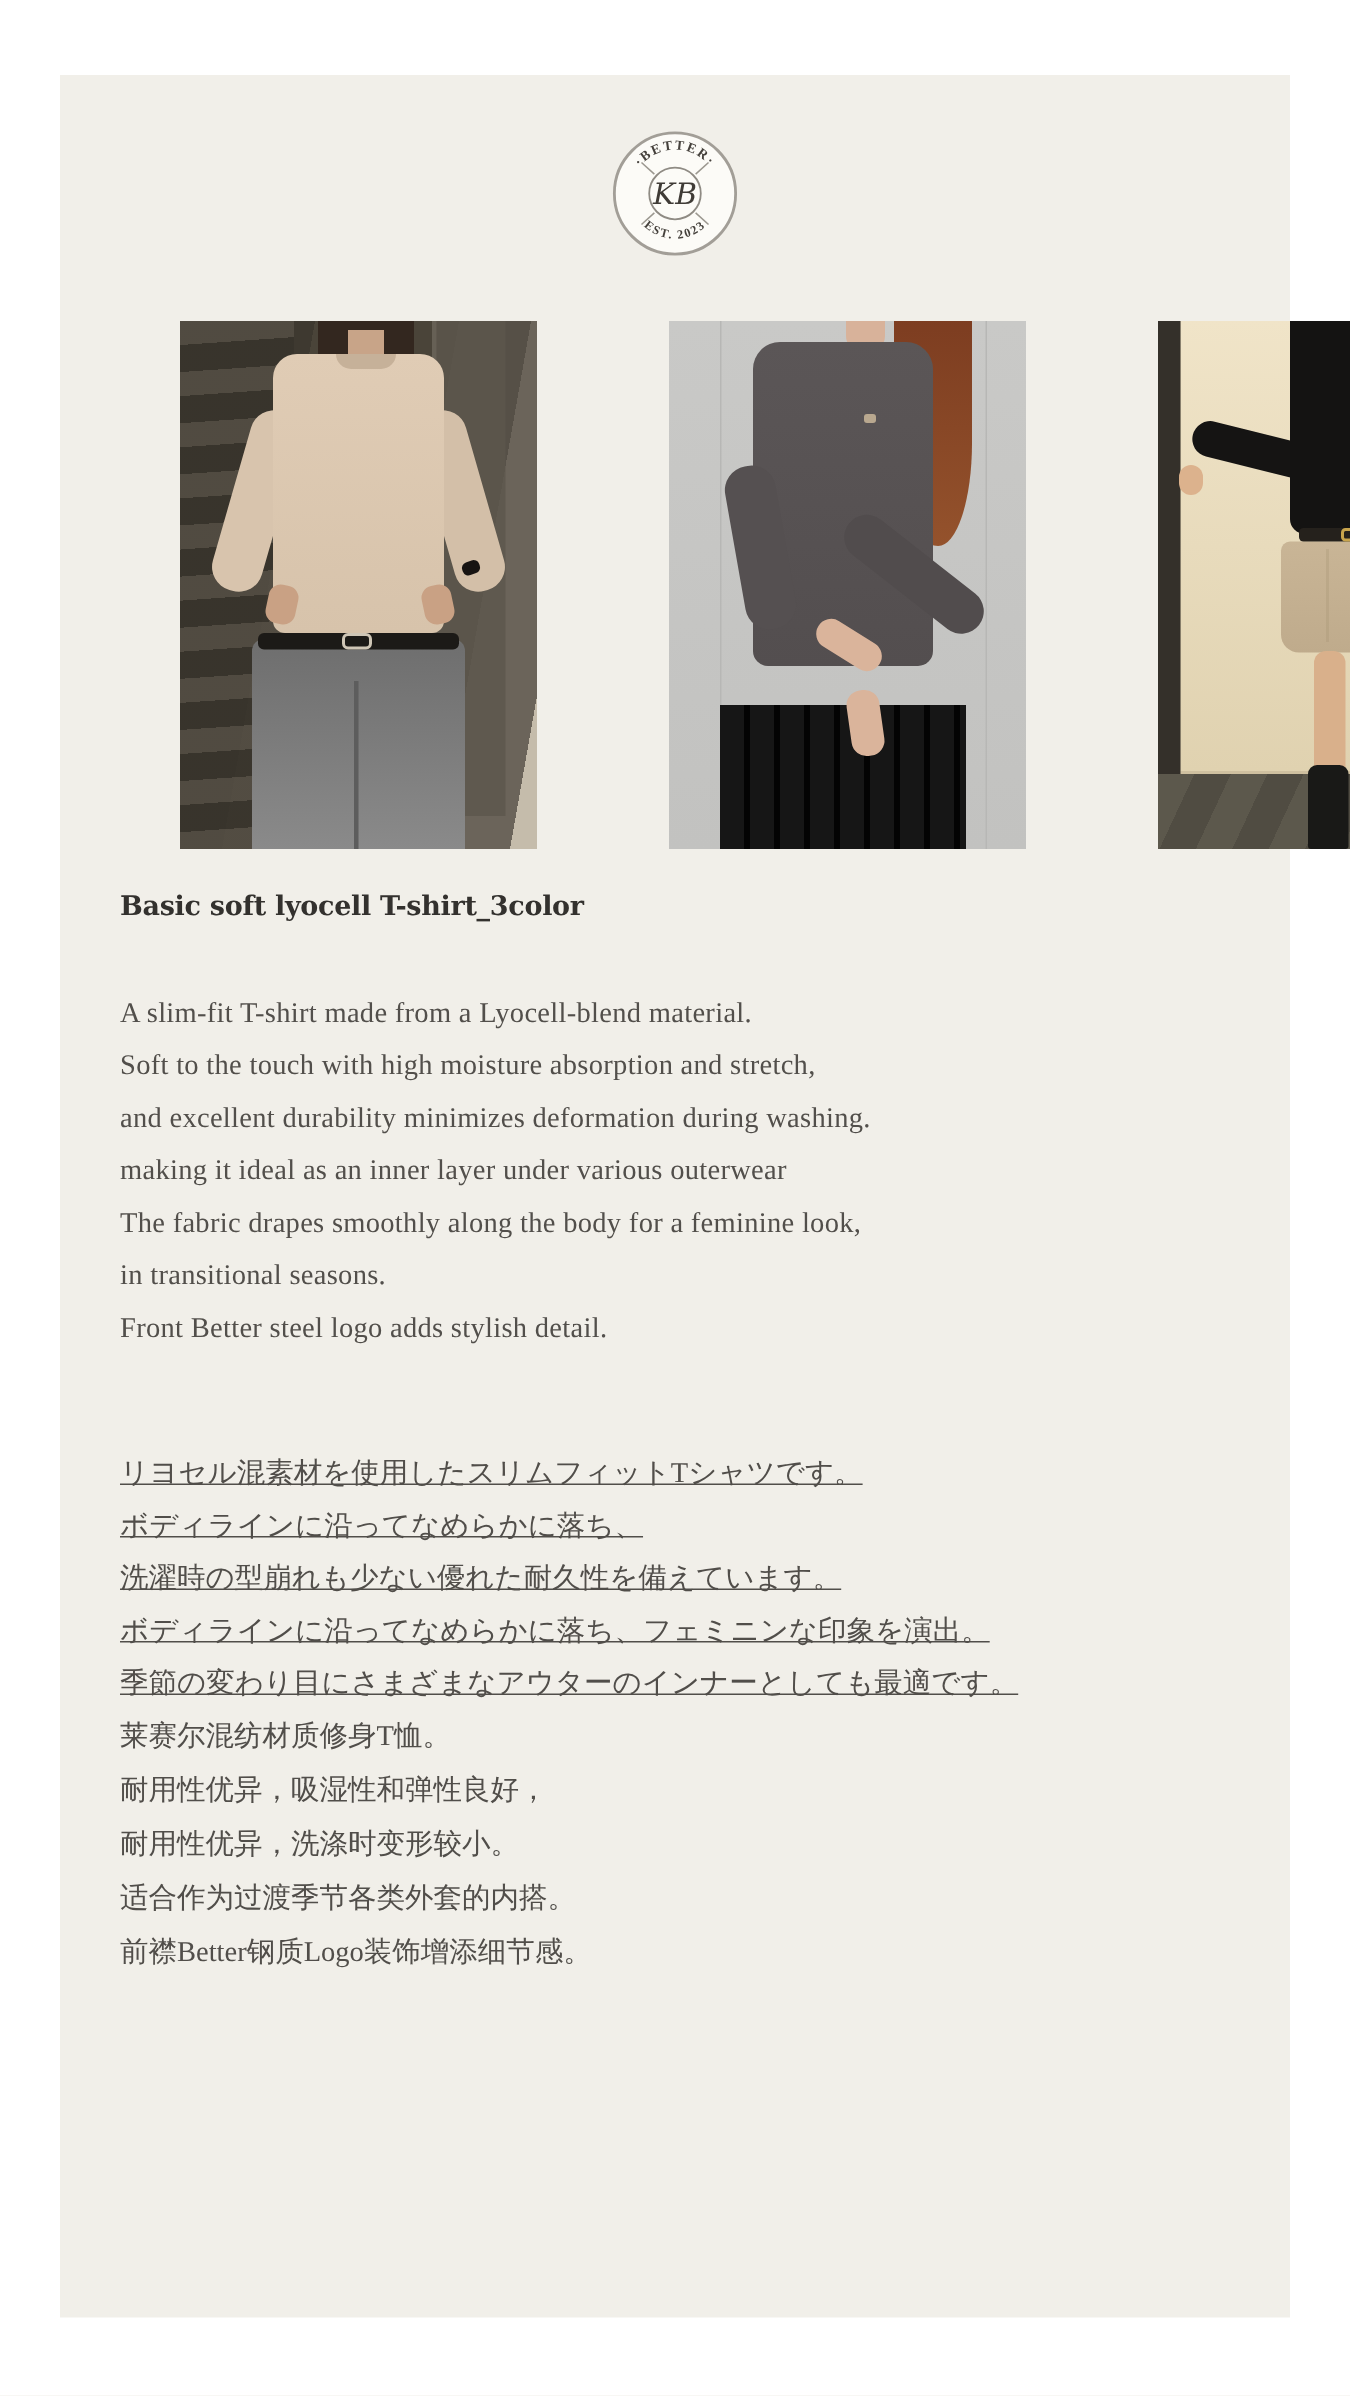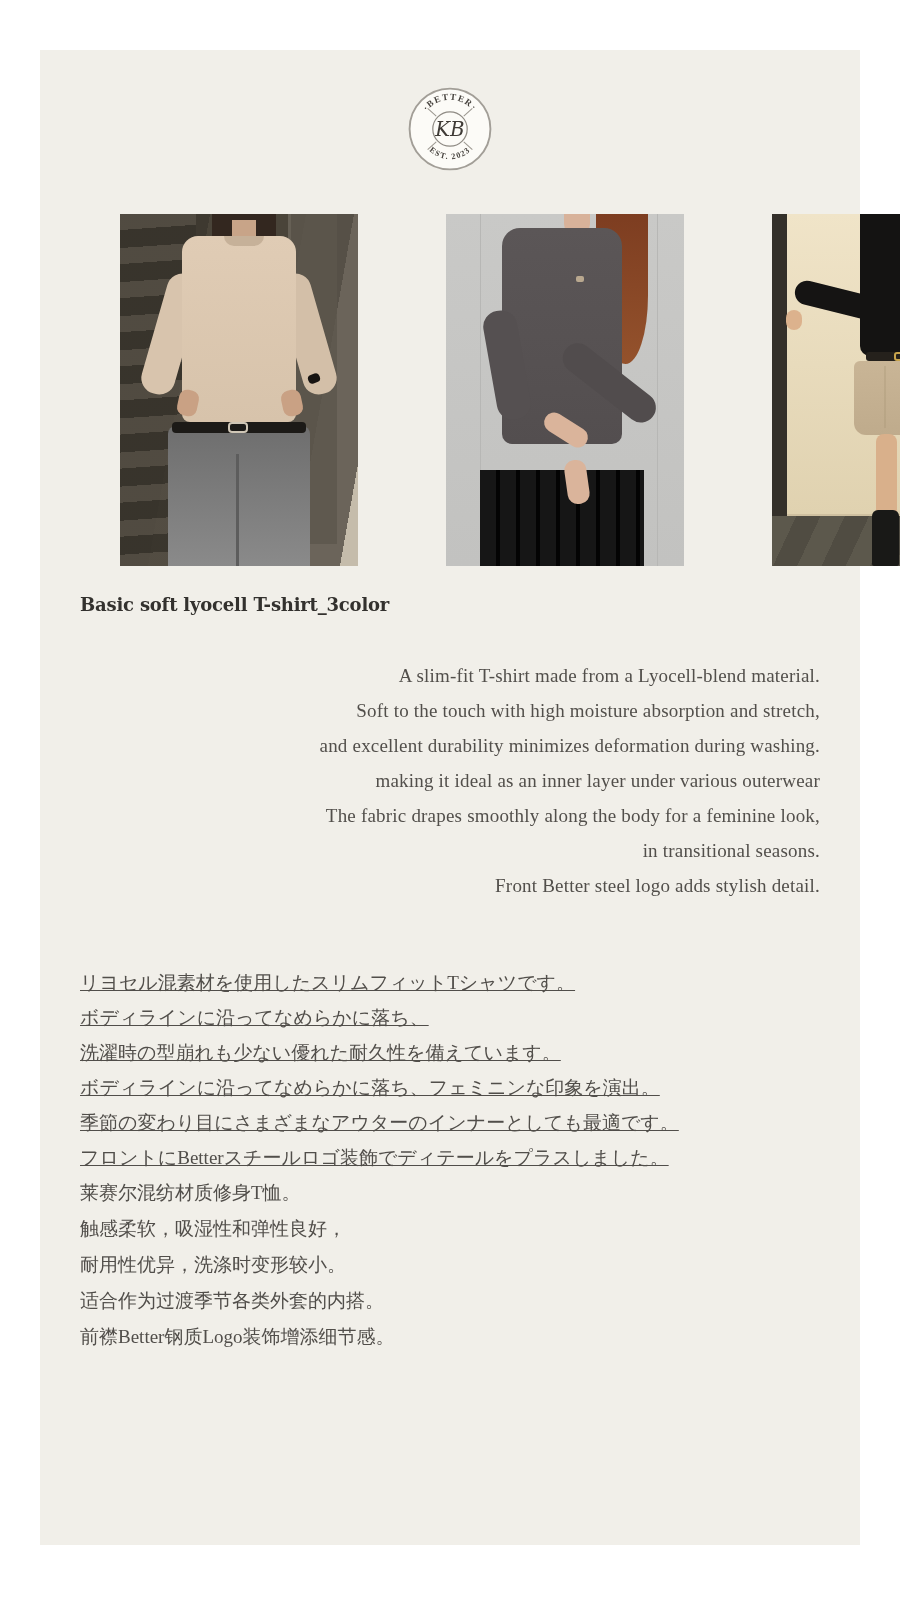--- a/index.html
+++ b/index.html
@@ -67,21 +67,21 @@
   .p3-legL{left:104px;top:220px;width:21px;height:92px;background:#d9b08b;border-radius:8px;}
   .p3-bootL{left:100px;top:296px;width:27px;height:56px;background:#191917;border-radius:6px 6px 2px 2px;}
   
   .text-block{position:absolute;left:40px;top:538px;width:740px;color:#4f4c48;}
   .title{
     margin:0;font-family:"DejaVu Serif","Liberation Serif",serif;
     font-size:18px;line-height:34px;font-weight:700;color:#33312e;letter-spacing:-0.2px;
   }
   .para{margin:0;font-size:19px;font-weight:400;}
   .para div{white-space:nowrap;}
-  .para-en{margin-top:36px;line-height:35px;letter-spacing:0.2px;color:#524f4b;text-align:right;}
+  .para-en{margin-top:36px;line-height:35px;letter-spacing:0.2px;color:#524f4b;}
   .para-ja{margin-top:62px;line-height:35px;color:#514e4a;text-decoration:underline;}
   .para-zh{line-height:36px;color:#514e4a;}
 </style>
 </head>
 <body>
 
 <div class="panel">
 
   <div class="logo-wrap">
     <svg viewBox="0 0 100 100" width="86" height="86">
@@ -174,25 +174,24 @@
       <div>in transitional seasons.</div>
       <div>Front Better steel logo adds stylish detail.</div>
     </div>
 
     <div class="para para-ja">
       <div>リヨセル混素材を使用したスリムフィットTシャツです。</div>
       <div>ボディラインに沿ってなめらかに落ち、</div>
       <div>洗濯時の型崩れも少ない優れた耐久性を備えています。</div>
       <div>ボディラインに沿ってなめらかに落ち、フェミニンな印象を演出。</div>
       <div>季節の変わり目にさまざまなアウターのインナーとしても最適です。</div>
-      <div>フロントにBetterスチールロゴ装飾でディテールをプラスしました。</div>
     </div>
 
     <div class="para para-zh">
       <div>莱赛尔混纺材质修身T恤。</div>
-      <div>触感柔软，吸湿性和弹性良好，</div>
+      <div>耐用性优异，吸湿性和弹性良好，</div>
       <div>耐用性优异，洗涤时变形较小。</div>
       <div>适合作为过渡季节各类外套的内搭。</div>
       <div>前襟Better钢质Logo装饰增添细节感。</div>
     </div>
   </div>
 
 </div>
 
 </body></html>

